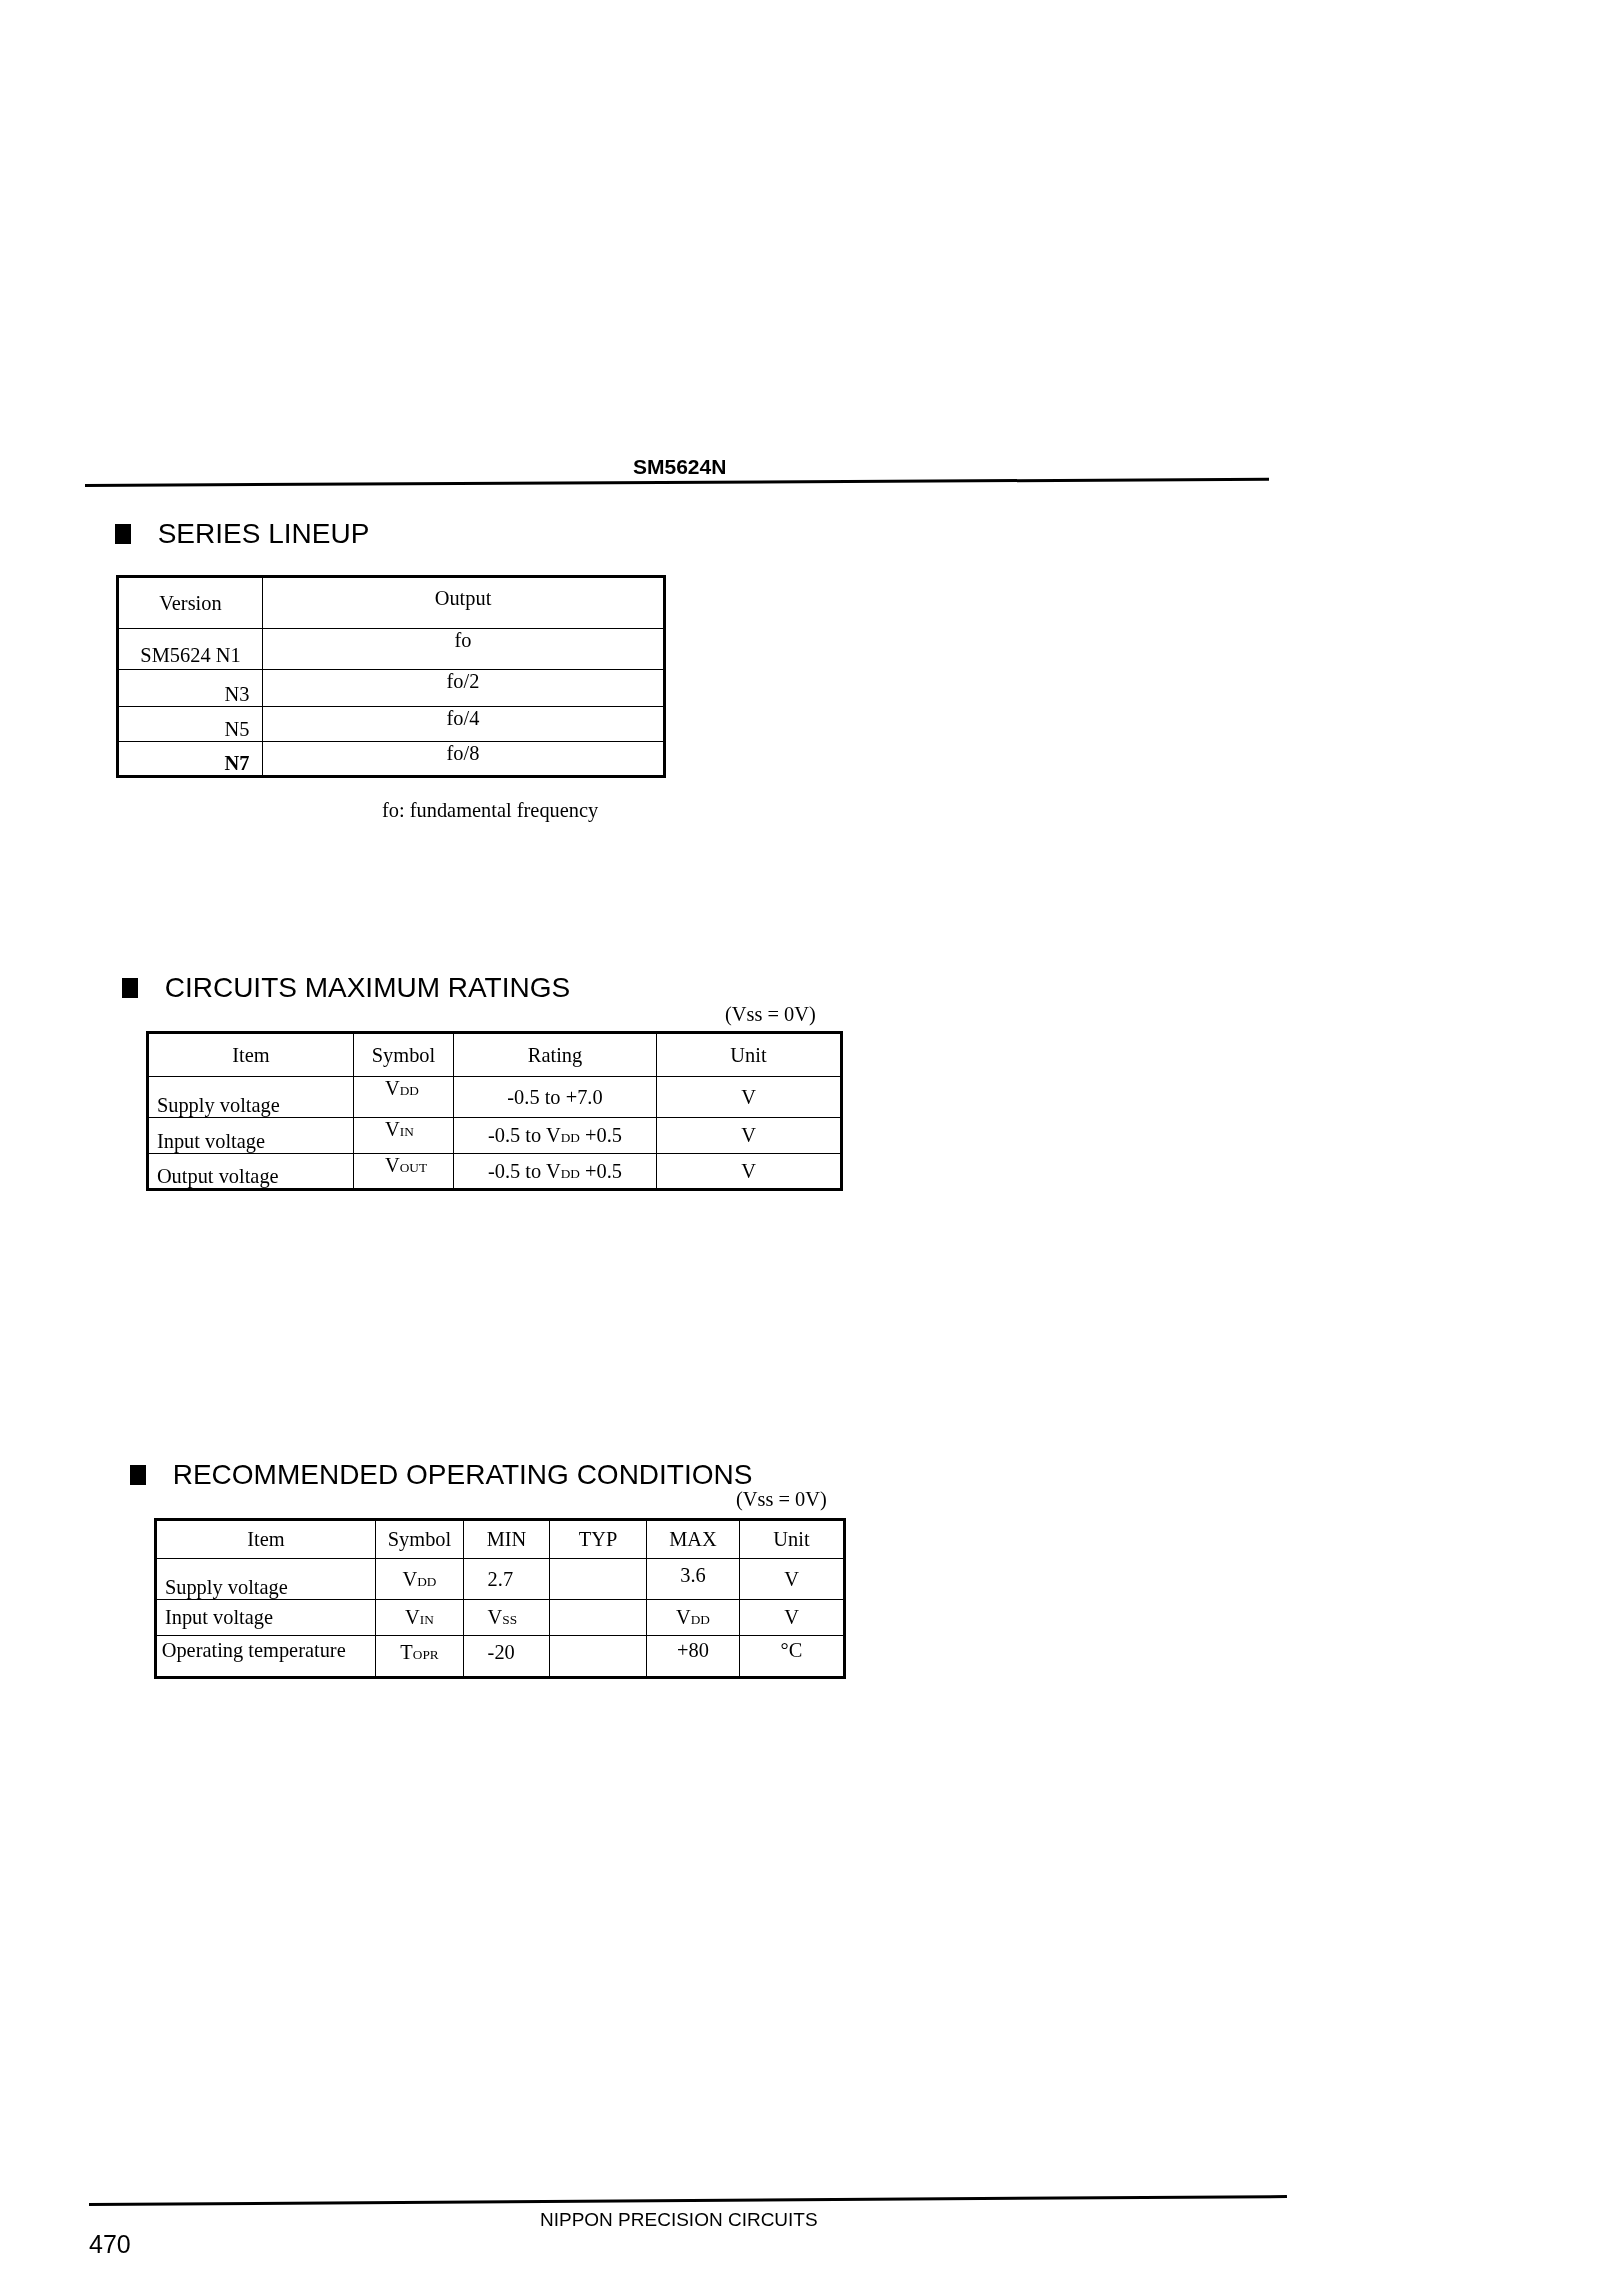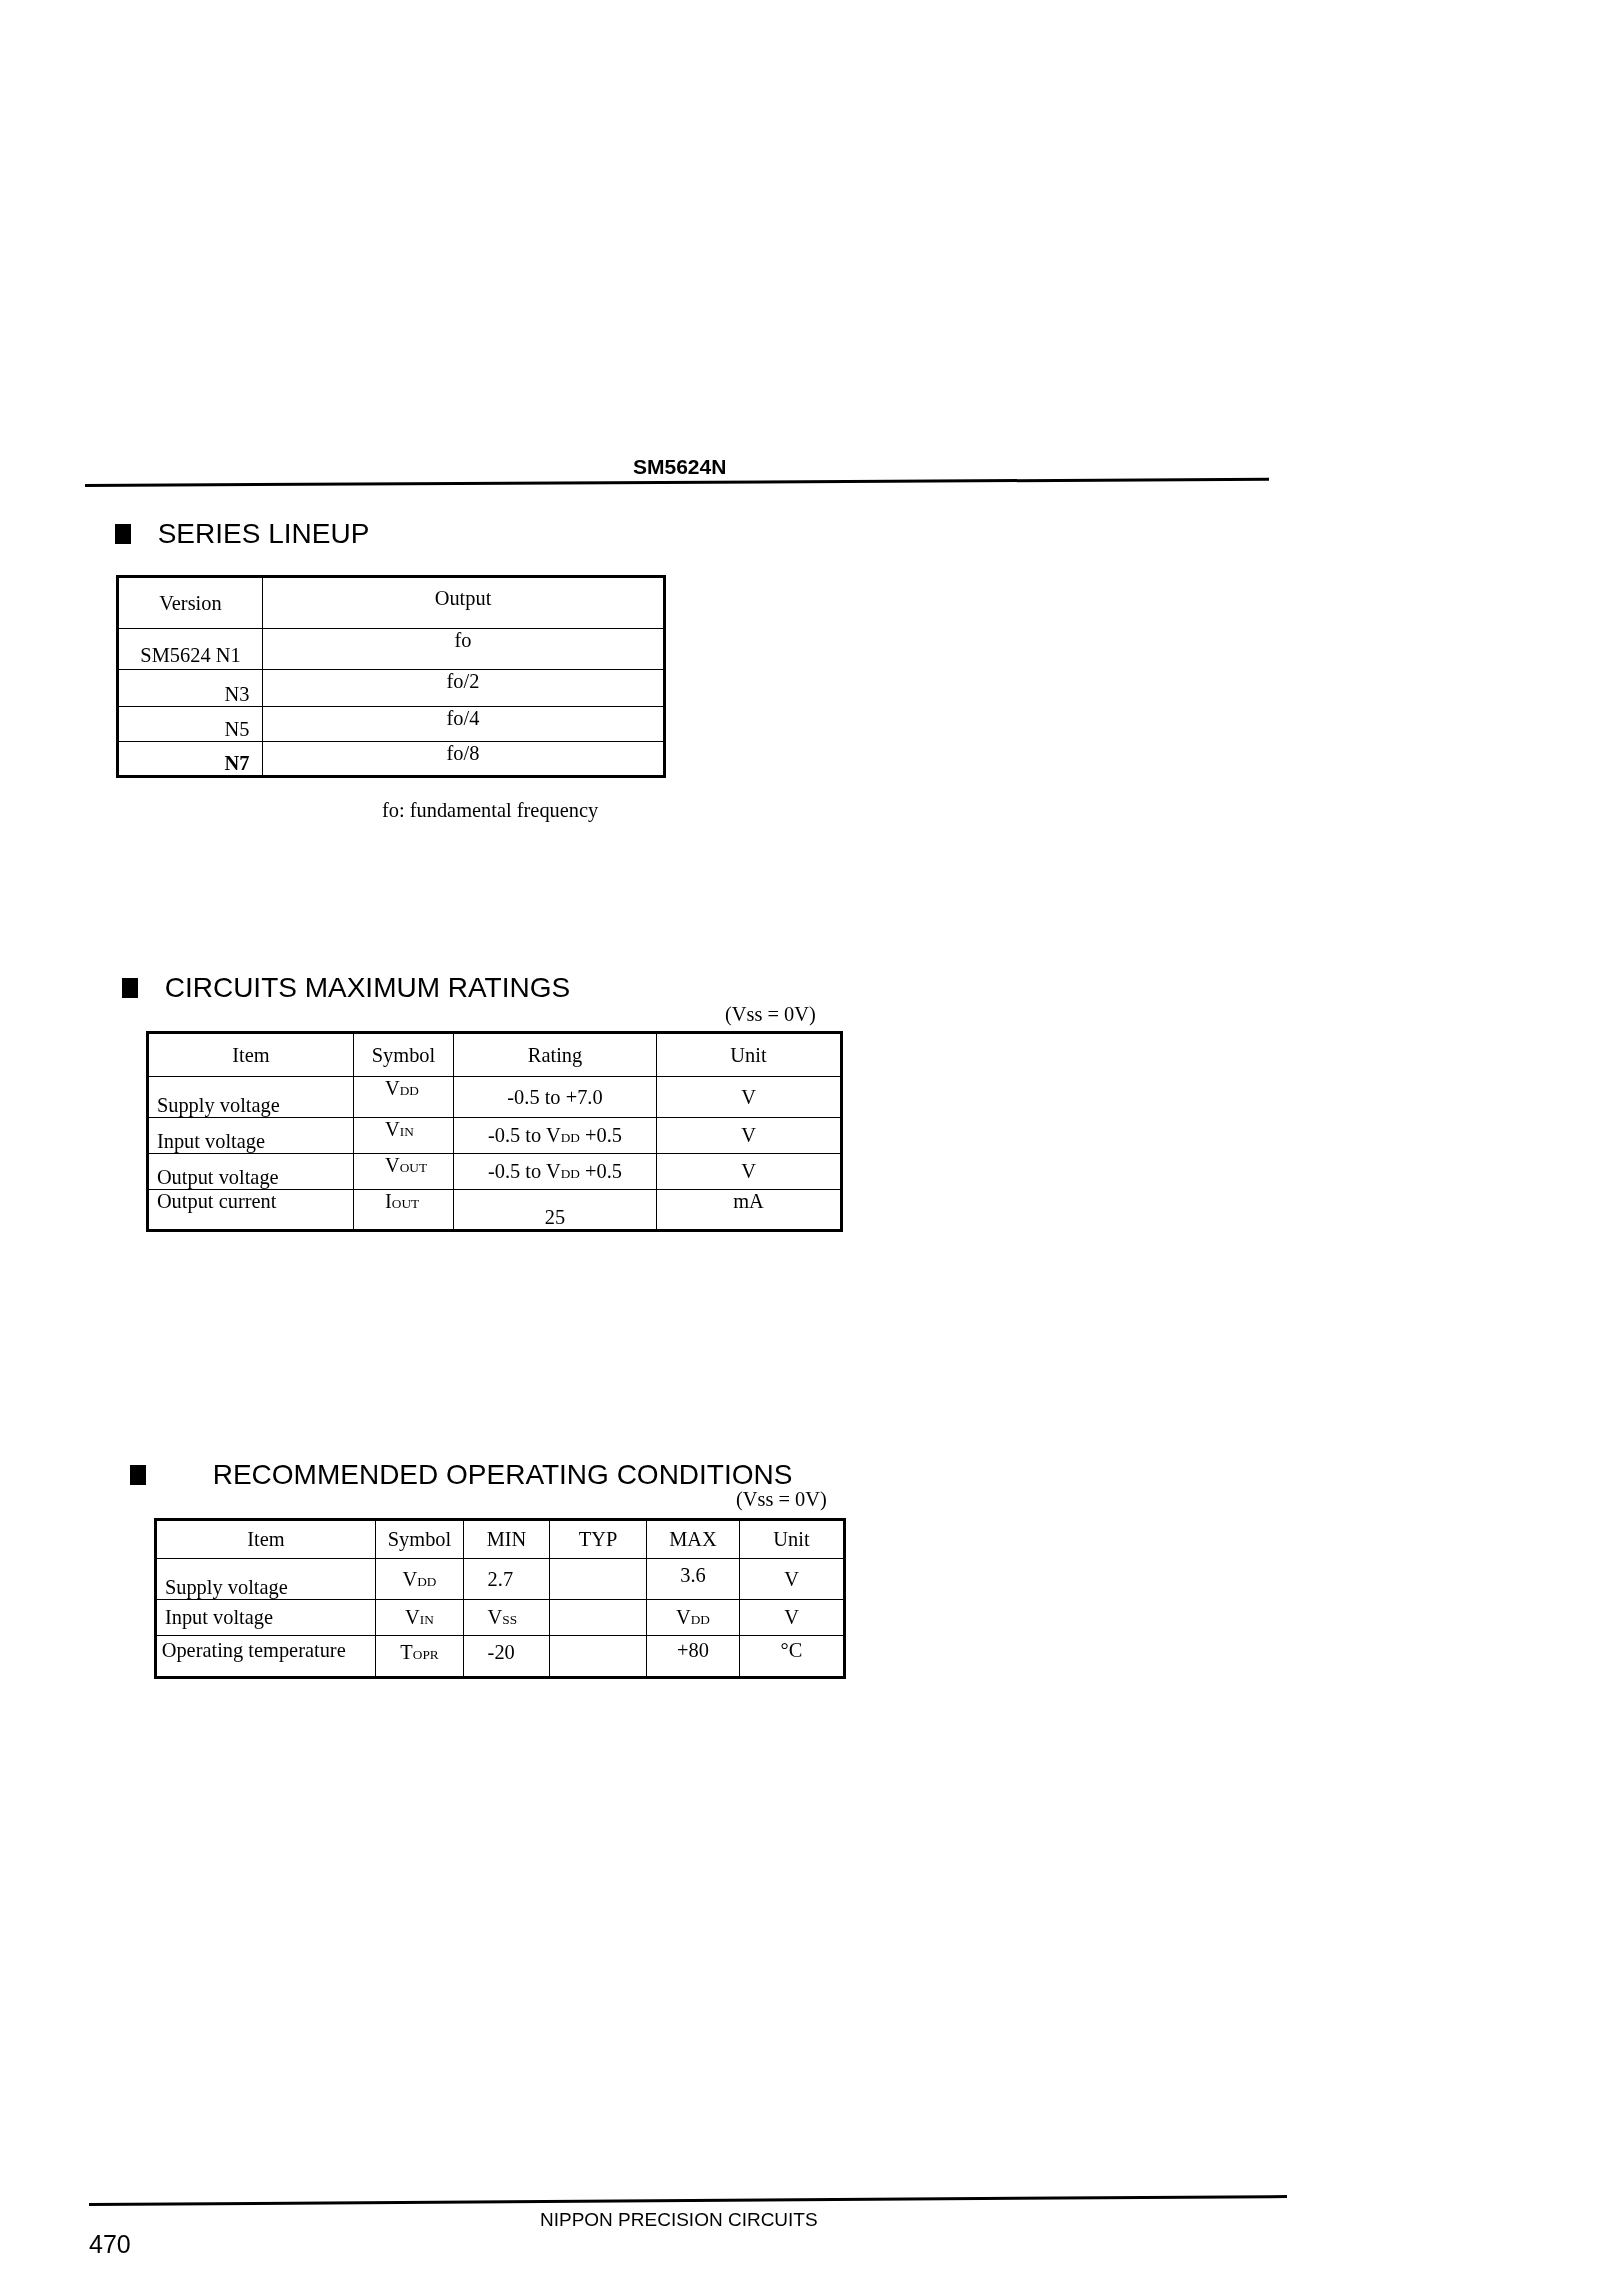--- a/index.html
+++ b/index.html
@@ -102,30 +102,24 @@
     <td style="padding-left:31px; vertical-align:top;"><span>V</span><sub class="sm">IN</sub></td>
     <td class="c"><span>-0.5 to V</span><sub class="sm">DD</sub><span> +0.5</span></td>
     <td class="c">V</td>
   </tr>
   <tr style="height:36px">
     <td class="l" style="vertical-align:bottom;">Output voltage</td>
     <td style="padding-left:31px; vertical-align:top;"><span>V</span><sub class="sm">OUT</sub></td>
     <td class="c"><span>-0.5 to V</span><sub class="sm">DD</sub><span> +0.5</span></td>
     <td class="c">V</td>
   </tr>
-  <tr style="height:41px">
-    <td class="l" style="vertical-align:top;">Output current</td>
-    <td style="padding-left:31px; vertical-align:top;"><span>I</span><sub class="sm">OUT</sub></td>
-    <td class="c" style="vertical-align:bottom;">25</td>
-    <td class="c" style="vertical-align:top;">mA</td>
-  </tr>
 </tbody>
   </table>
 
-<div class="abs sans section-heading" style="left:130px; top:1459px;gap:40px;">
+<div class="abs sans section-heading" style="left:130px; top:1459px;">
   <span class="bullet-square"></span>
   <span>RECOMMENDED OPERATING CONDITIONS</span>
 </div>
 <div class="abs serif cond-note" style="left:736px; top:1488px;">(Vss = 0V)</div>
 
 <table class="dt" style="left:154px; top:1518px; width:692px;">
   <colgroup>
       <col style="width:220px">
       <col style="width:88px">
       <col style="width:86px">

